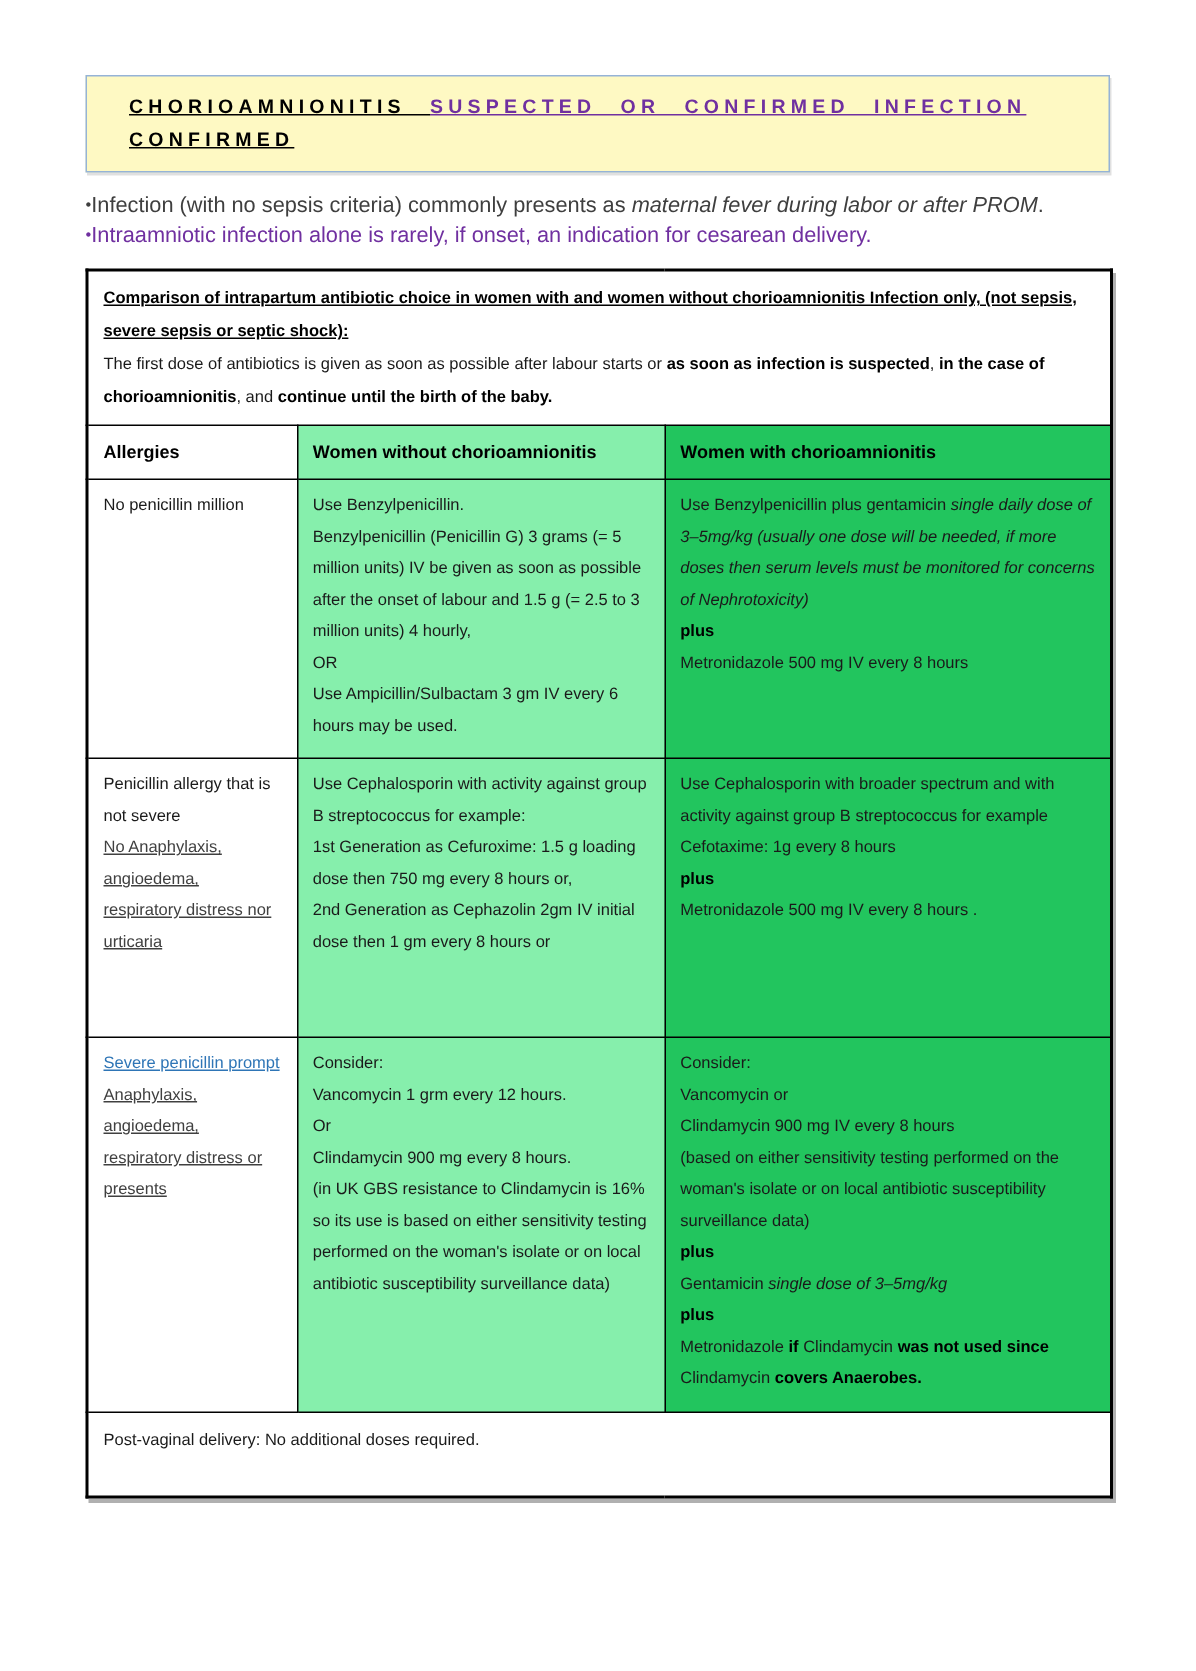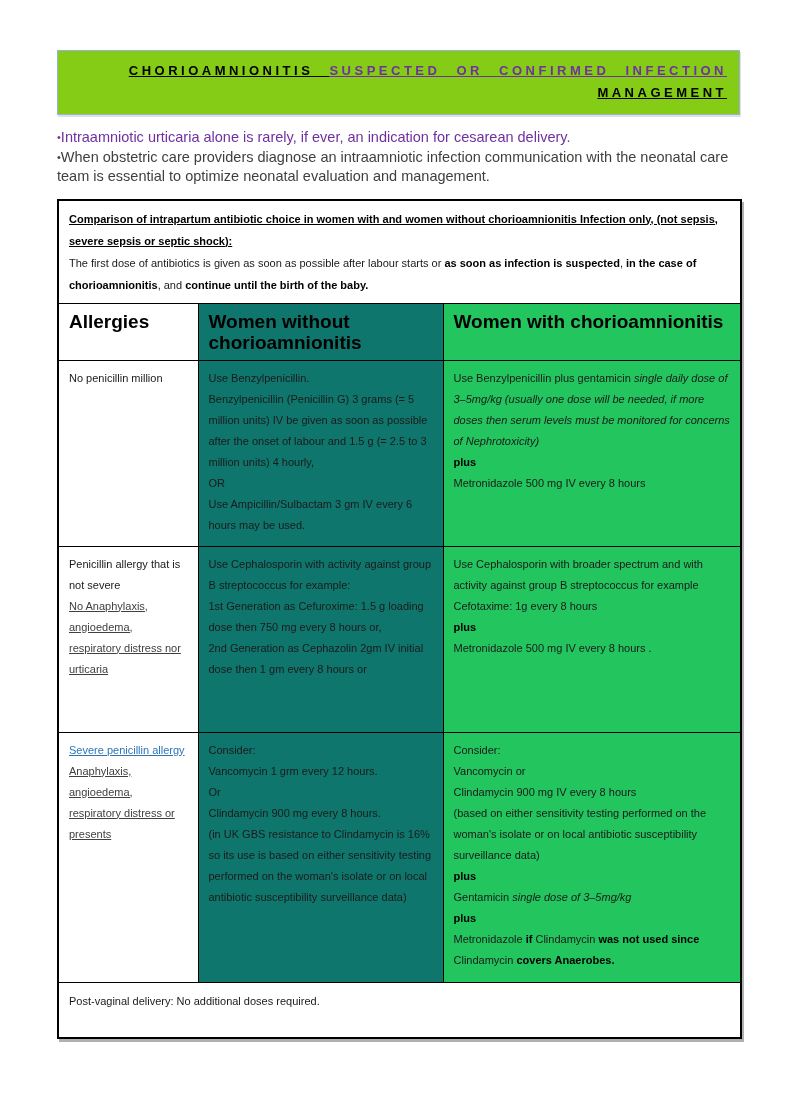--- a/index.html
+++ b/index.html
@@ -8,24 +8,24 @@
     width:797px; height:1114px;
     font-family:"Liberation Sans", sans-serif;
     color:#1a1a1a;
     position:relative;
   }
   .page { padding:50px 57px 0 57px; }
 
   
   .title-box {
     border:1.5px solid #95B3D7;
-    padding:9px 12px 10px 14px;
-    text-align:right;
+    padding:9px 12px 10px 28px;
+    text-align:left;
     box-shadow:1px 2px 0 rgba(0,0,0,0.12);
-    background:#84cc16;
+    background:#fef9c3;
   }
   .title-text {
     font-size:13px; font-weight:bold;
     letter-spacing:3.5px; word-spacing:9px;
     line-height:22px; color:#000;
   }
   .title-text span { text-decoration:underline; }
 
   
   .bullets { margin-top:13px; font-size:14.5px; line-height:19.5px; color:#3f3f3f; }
@@ -57,43 +57,43 @@
   table.cmp td, table.cmp th {
     border:1.2px solid #000;
     vertical-align:top;
     text-align:left;
     padding:7px 10px;
     font-size:11px;
     line-height:21px;
     color:#1a1a1a;
   }
   tr.intro-row td { height:94px; line-height:22px; }
-  tr.head-row th { height:36px; font-weight:bold; font-size:19px; color:#000; }
-  .bg-cream { background:#0f766e; }
+  tr.head-row th { height:36px; font-weight:bold; font-size:12px; color:#000; }
+  .bg-cream { background:#86efac; }
   .bg-peach { background:#22c55e; }
   tr.r1 td { height:186px; }
   tr.r2 td { height:186px; }
   tr.r3 td { height:250px; }
   tr.foot-row td { height:56px; line-height:22px; }
 </style>
 </head>
 <body>
 
 <div class="page">
 
   <div class="title-box">
-    <div class="title-text"><span class="blk">CHORIOAMNIONITIS </span><span class="purple">SUSPECTED OR CONFIRMED INFECTION</span><br><span class="blk">MANAGEMENT</span></div>
+    <div class="title-text"><span class="blk">CHORIOAMNIONITIS </span><span class="purple">SUSPECTED OR CONFIRMED INFECTION</span><br><span class="blk">CONFIRMED</span></div>
   </div>
 
   <div class="bullets">
     <div class="bullet">
-      <span class="marker purple">•</span><span><span class="purple">Intraamniotic urticaria alone is rarely, if ever, an indication for cesarean delivery.</span></span>
+      <span class="marker">•</span><span><span>Infection (with no sepsis criteria) commonly presents as </span><span class="i">maternal fever during labor or after PROM</span><span>.</span></span>
     </div>
     <div class="bullet">
-      <span class="marker">•</span><span><span>When obstetric care providers diagnose an intraamniotic infection communication with the neonatal care team is essential to optimize neonatal evaluation and management.</span></span>
+      <span class="marker purple">•</span><span><span class="purple">Intraamniotic infection alone is rarely, if onset, an indication for cesarean delivery.</span></span>
     </div>
   </div>
 
   <table class="cmp">
     <colgroup>
         <col class="c1">
         <col class="c2">
         <col class="c3">
       </colgroup>
     <tbody>
@@ -109,21 +109,21 @@
         <td><span>No penicillin million</span></td>
         <td class="bg-cream"><span>Use Benzylpenicillin.</span><br><span>Benzylpenicillin (Penicillin G) 3 grams (= 5 million units) IV be given as soon as possible after the onset of labour and 1.5 g (= 2.5 to 3 million units) 4 hourly,</span><br><span>OR</span><br><span>Use Ampicillin/Sulbactam 3 gm IV every 6 hours may be used.</span></td>
         <td class="bg-peach"><span>Use Benzylpenicillin plus gentamicin </span><span class="i">single daily dose of 3–5mg/kg (usually one dose will be needed, if more doses then serum levels must be monitored for concerns of Nephrotoxicity)</span><br><span class="b blk">plus</span><br><span>Metronidazole 500 mg IV every 8 hours</span></td>
       </tr>
       <tr class="r2">
         <td><span>Penicillin allergy that is not severe</span><br><span class="orange u">No Anaphylaxis, angioedema, respiratory distress nor urticaria</span></td>
         <td class="bg-cream"><span>Use Cephalosporin with activity against group B streptococcus for example:</span><br><span>1st Generation as Cefuroxime: 1.5 g loading dose then 750 mg every 8 hours or,</span><br><span>2nd  Generation as Cephazolin 2gm IV initial dose then 1 gm every 8 hours or</span></td>
         <td class="bg-peach"><span>Use Cephalosporin with broader spectrum and with activity against group B streptococcus for example</span><br><span>Cefotaxime: 1g every 8 hours</span><br><span class="b blk">plus</span><br><span>Metronidazole 500 mg IV every 8 hours .</span></td>
       </tr>
       <tr class="r3">
-        <td><span class="blue u">Severe penicillin allergy</span><br><span class="orange u">Anaphylaxis, angioedema, respiratory distress or presents</span></td>
+        <td><span class="blue u">Severe penicillin prompt</span><br><span class="orange u">Anaphylaxis, angioedema, respiratory distress or presents</span></td>
         <td class="bg-cream"><span>Consider:</span><br><span>Vancomycin 1 grm every 12 hours.</span><br><span>Or</span><br><span>Clindamycin 900 mg every 8 hours.</span><br><span>(in UK GBS resistance to Clindamycin is 16% so its use is based on either sensitivity testing performed on the woman's isolate or on local antibiotic susceptibility surveillance data)</span></td>
         <td class="bg-peach"><span>Consider:</span><br><span>Vancomycin or</span><br><span>Clindamycin 900 mg IV every 8 hours</span><br><span>(based on either sensitivity testing performed on the woman's isolate or on local antibiotic susceptibility surveillance data)</span><br><span class="b blk">plus</span><br><span>Gentamicin </span><span class="i">single dose of 3–5mg/kg</span><br><span class="b blk">plus</span><br><span>Metronidazole </span><span class="b blk">if</span><span> Clindamycin </span><span class="b blk">was not used since</span><span> Clindamycin </span><span class="b blk">covers Anaerobes.</span></td>
       </tr>
       <tr class="foot-row">
         <td colspan="3"><span>Post-vaginal delivery: No additional doses required.</span><br></td>
       </tr>
     </tbody>
   </table>
 
 </div>

